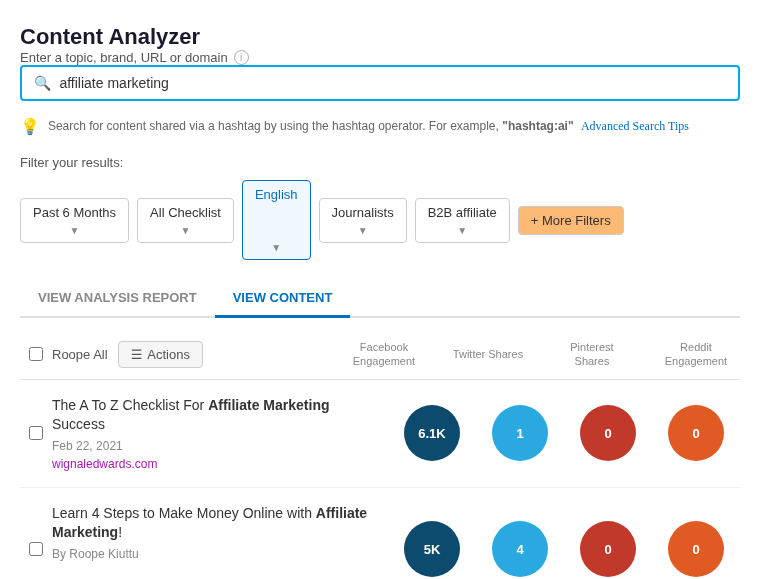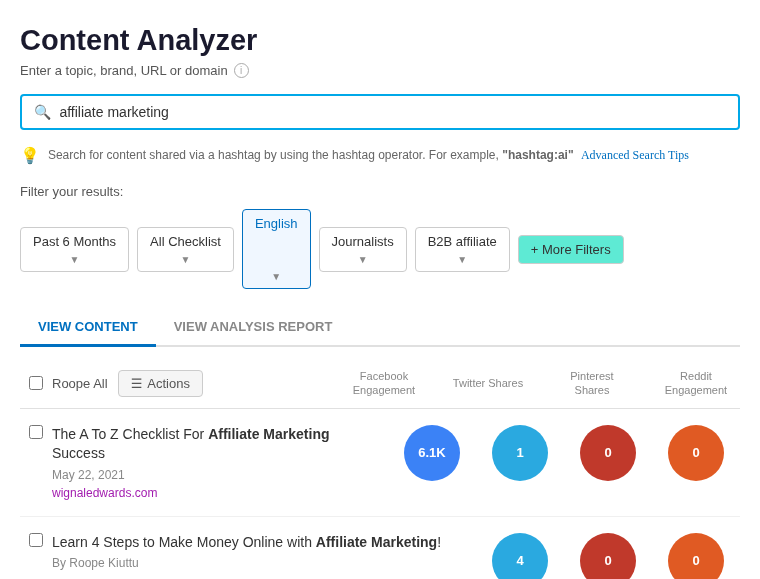--- a/index.html
+++ b/index.html
@@ -1,63 +1,63 @@
 <!DOCTYPE html>
 <html><head>
   <meta charset="utf-8">
   <style>
     * { box-sizing: border-box; margin: 0; padding: 0; }
     body { font-family: -apple-system, BlinkMacSystemFont, 'Segoe UI', sans-serif; background: #fff; color: #333; font-size: 14px; }
 
     .page-container { width: 760px; padding: 24px 20px 20px 20px; }
 
-    .page-title { font-size: 29px; font-weight: 700; color: #1a1a2e; margin-bottom: 6px; }
-    .page-subtitle { font-size: 13px; color: #555; display: flex; align-items: center; gap: 6px; margin-bottom: 16px; }
+    .page-title { font-size: 22px; font-weight: 700; color: #1a1a2e; }
+    .page-subtitle { font-size: 13px; color: #555; display: flex; align-items: center; gap: 6px; margin-bottom: 0; }
     .info-icon { width: 15px; height: 15px; border-radius: 50%; border: 1px solid #aaa; display: inline-flex; align-items: center; justify-content: center; font-size: 10px; color: #aaa; cursor: pointer; }
 
     .search-box { display: flex; align-items: center; border: 2px solid #00a8e8; border-radius: 4px; padding: 8px 12px; width: 100%; margin-bottom: 16px; background: #fff; }
     .search-icon-wrap { color: #999; margin-right: 8px; font-size: 14px; }
     .search-input { border: none; outline: none; font-size: 14px; color: #333; flex: 1; }
 
     .hint-row { display: flex; align-items: flex-start; gap: 8px; font-size: 12px; color: #666; margin-bottom: 16px; line-height: 1.5; }
     .hint-icon { font-size: 16px; margin-top: -2px; }
     .hint-text strong { font-weight: 600; }
     .hint-link { color: #0070c0; text-decoration: none; margin-left: 4px; font-family: Liberation Serif, serif; }
 
     .filter-label { font-size: 13px; color: #555; margin-bottom: 10px; }
 
     .filter-row { display: flex; align-items: center; gap: 8px; flex-wrap: wrap; margin-bottom: 20px; }
     .filter-btn { display: flex; align-items: center; gap: 5px; border: 1px solid #ccc; border-radius: 4px; padding: 6px 12px; font-size: 13px; color: #333; background: #fff; cursor: pointer; white-space: nowrap; flex-direction: column; }
     .filter-btn.active { border-color: #0070c0; color: #0070c0; background: #f0f7ff; gap: 40px; }
     .chevron { font-size: 10px; color: #888; }
-    .more-filters-btn { display: flex; align-items: center; gap: 5px; border: 1px solid #ccc; border-radius: 4px; padding: 6px 12px; font-size: 13px; color: #333; background: #5eead4; cursor: pointer; }
+    .more-filters-btn { display: flex; align-items: center; gap: 5px; border: 1px solid #ccc; border-radius: 4px; padding: 6px 12px; font-size: 13px; color: #333; background: #fdba74; cursor: pointer; }
 
     .tabs-row { display: flex; border-bottom: 2px solid #e0e0e0; margin-bottom: 16px; }
     .tab { padding: 10px 18px; font-size: 13px; font-weight: 600; color: #888; cursor: pointer; border-bottom: 3px solid transparent; margin-bottom: -2px; }
     .tab.active { color: #0070c0; border-bottom-color: #0070c0; }
 
     .table-header { display: flex; align-items: center; padding: 6px 0 10px 0; border-bottom: 1px solid #e0e0e0; }
     .checkbox-col { width: 32px; display: flex; align-items: center; justify-content: center; }
     .select-all-label { font-size: 13px; color: #555; margin-right: 10px; }
     .actions-btn { display: flex; align-items: center; gap: 5px; border: 1px solid #ccc; border-radius: 4px; padding: 5px 12px; font-size: 13px; color: #555; background: #f5f5f5; cursor: pointer; margin-right: auto; }
     .col-labels { display: flex; align-items: center; margin-left: auto; gap: 16px; }
     .col-label { font-size: 11px; color: #888; text-align: center; width: 88px; line-height: 1.3; }
 
-    .result-row { display: flex; align-items: flex-start; padding: 16px 0; border-bottom: 1px solid #f0f0f0; }
+    .result-row { display: flex; align-items: center; padding: 16px 0; border-bottom: 1px solid #f0f0f0; }
     .result-checkbox { width: 32px; display: flex; align-items: center; justify-content: center; }
     .result-content { flex: 1; min-width: 0; padding-right: 12px; }
     .result-title { font-size: 14px; color: #333; line-height: 1.4; margin-bottom: 4px; }
     .result-title strong { font-weight: 700; }
     .result-date { font-size: 12px; color: #888; margin-bottom: 2px; }
     .result-domain { font-size: 12px; color: #a21caf; text-decoration: none; }
     .result-by { font-size: 12px; color: #888; margin-bottom: 18px; }
 
     .metrics { display: flex; align-items: center; gap: 0; }
     .metric-bubble { width: 56px; height: 56px; border-radius: 50%; display: flex; align-items: center; justify-content: center; font-size: 13px; font-weight: 700; color: #fff; margin: 0 16px; }
-    .bubble-fb { background: #3b82f6; }
+    .bubble-fb { background: #0c4a6e; }
     .bubble-tw { background: #2aa9e0; }
     .bubble-pin { background: #c0392b; }
     .bubble-reddit { background: #e05a23; }
     input[type="checkbox"] { width: 14px; height: 14px; cursor: pointer; }
   </style>
 </head>
 <body>
 
 <div class="page-container">
   <h1 class="page-title">Content Analyzer</h1>
@@ -102,22 +102,22 @@
     <button class="filter-btn">
       <span>B2B affiliate</span>
       <span class="chevron">▼</span>
     </button>
     <button class="more-filters-btn">
       <span>+ More Filters</span>
     </button>
   </div>
 
   <div class="tabs-row">
+    <div class="tab">VIEW ANALYSIS REPORT</div>
     <div class="tab active">VIEW CONTENT</div>
-    <div class="tab">VIEW ANALYSIS REPORT</div>
   </div>
 
   <div class="table-header">
     <div class="checkbox-col">
       <input type="checkbox" style="">
     </div>
     <span class="select-all-label">Roope All</span>
     <button class="actions-btn">
       <span>☰</span>
       <span>Actions</span>
@@ -131,21 +131,21 @@
   </div>
 
   <div class="result-row">
     <div class="result-checkbox">
       <input type="checkbox" style="">
     </div>
     <div class="result-content">
       <div class="result-title">
         <span>The A To Z Checklist For </span><strong>Affiliate Marketing</strong><span> Success</span>
       </div>
-      <div class="result-date">May 22, 2021</div>
+      <div class="result-date">Feb 22, 2021</div>
       <a class="result-domain" href="#">wignaledwards.com</a>
     </div>
     <div class="metrics">
       <div class="metric-bubble bubble-fb">6.1K</div>
       <div class="metric-bubble bubble-tw">1</div>
       <div class="metric-bubble bubble-pin">0</div>
       <div class="metric-bubble bubble-reddit">0</div>
     </div>
   </div>
 
@@ -154,18 +154,19 @@
       <input type="checkbox" style="">
     </div>
     <div class="result-content">
       <div class="result-title">
         <span>Learn 4 Steps to Make Money Online with </span><strong>Affiliate Marketing</strong><span>!</span>
       </div>
       <div class="result-by">By  Roope Kiuttu</div>
       <div class="result-date">Mar 28, 2022</div>
     </div>
     <div class="metrics">
+      <div class="metric-bubble bubble-fb">5K</div>
       <div class="metric-bubble bubble-tw">4</div>
       <div class="metric-bubble bubble-pin">0</div>
       <div class="metric-bubble bubble-reddit">0</div>
     </div>
   </div>
 </div>
 
 </body></html>

